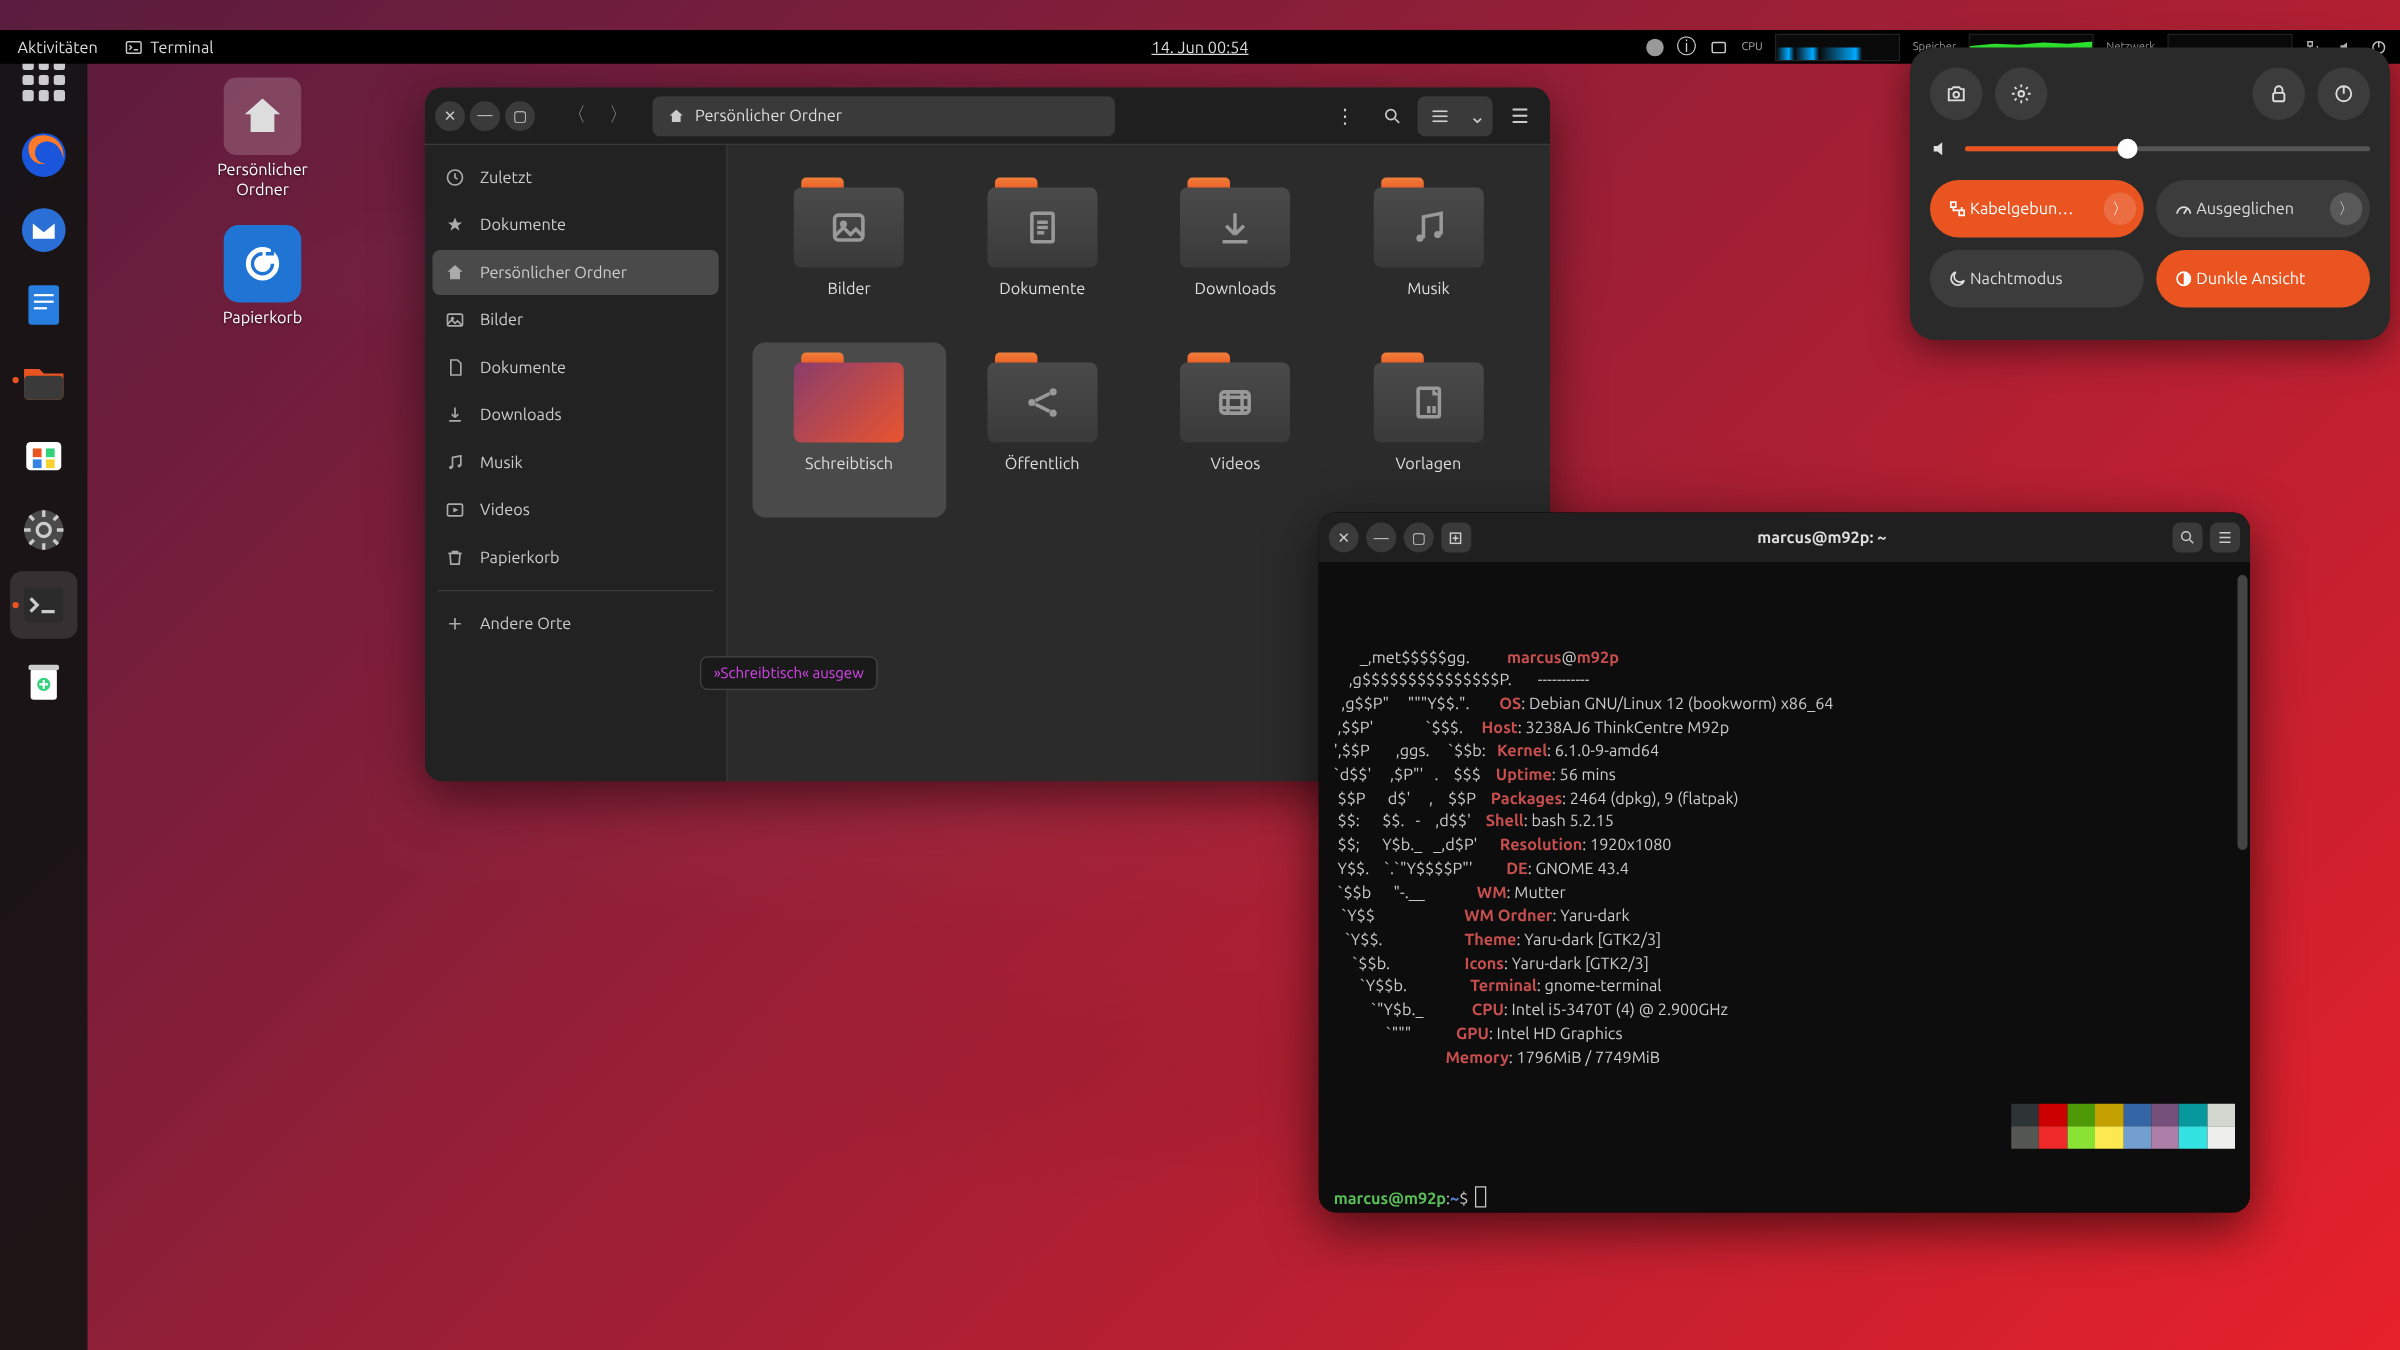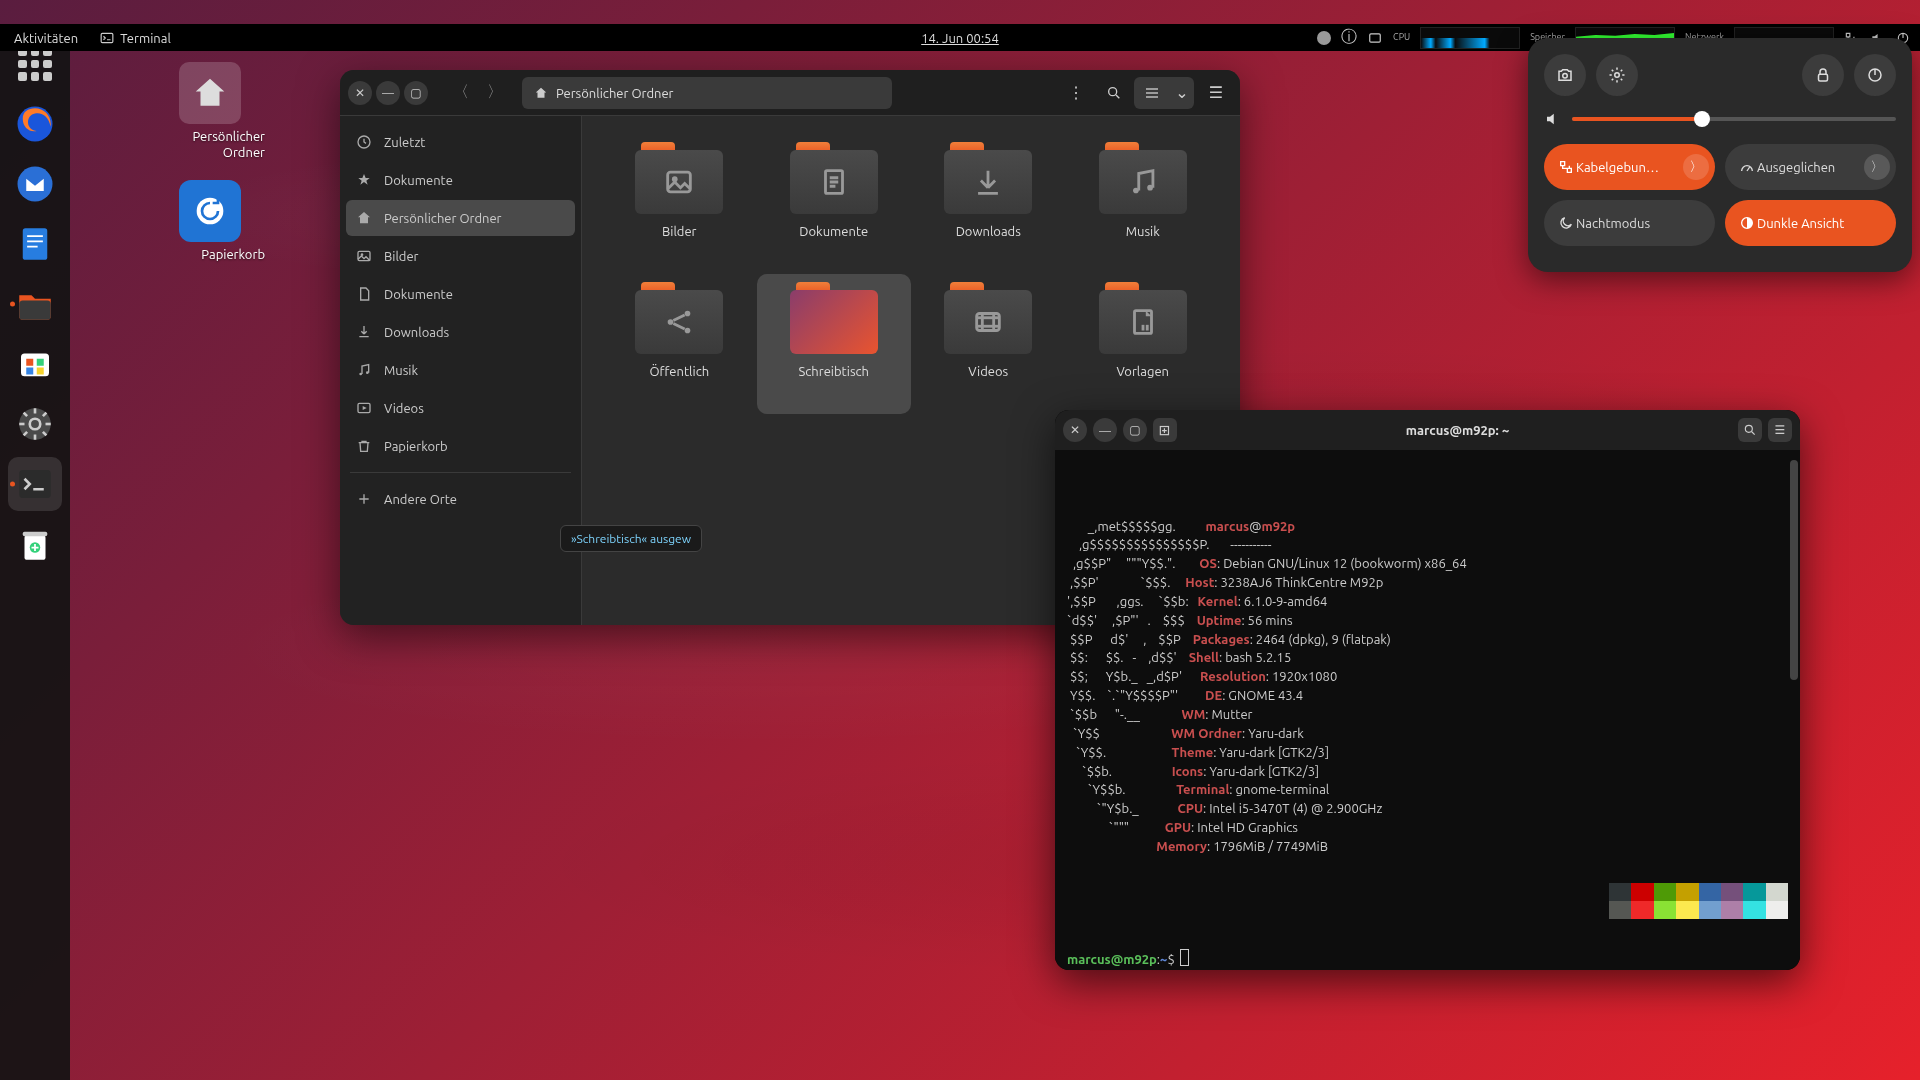--- a/index.html
+++ b/index.html
@@ -30,21 +30,21 @@
 
 #dock { position:absolute; top:27px; left:0; bottom:0; width:70px; background:rgba(20,20,20,0.92); display:flex; flex-direction:column; align-items:center; padding-top:10px; gap:6px; z-index:50; }
 .dock-item { width:54px; height:54px; border-radius:10px; display:flex; align-items:center; justify-content:center; position:relative; }
 .dock-item.active { background:rgba(255,255,255,0.12); }
 .dock-item svg{width:42px;height:42px;}
 .dock-tiny-dot{position:absolute;left:2px;top:50%;width:5px;height:5px;border-radius:50%;background:#e95420;transform:translateY(-50%);}
 .dock-grid{width:34px;height:34px;display:grid;grid-template-columns:repeat(3,1fr);grid-template-rows:repeat(3,1fr);gap:4px;}
 .dock-grid span{background:#ccc;border-radius:2px;}
 
 
-.desktop-icon{position:absolute;width:110px;text-align:right;color:#fff;font-size:13px;text-shadow:0 1px 2px rgba(0,0,0,0.6);}
+.desktop-icon{position:absolute;width:110px;text-align:center;color:#fff;font-size:13px;text-shadow:0 1px 2px rgba(0,0,0,0.6);}
 .desktop-icon .di-box{width:62px;height:62px;margin:0 auto 4px;border-radius:10px;background:rgba(255,255,255,0.18);display:flex;align-items:center;justify-content:center;}
 .desktop-icon .di-label{line-height:1.25;}
 
 
 #files { position:absolute; left:340px; top:70px; width:900px; height:555px; background:#2b2b2b; border-radius:14px; box-shadow:0 12px 40px rgba(0,0,0,0.5); overflow:hidden; display:flex; flex-direction:column; z-index:60; }
 #files-header{height:46px;background:#1f1f1f;display:flex;align-items:center;padding:0 8px;gap:4px;border-bottom:1px solid #3a3a3a;}
 .win-btn{width:24px;height:24px;border-radius:50%;background:#3a3a3a;display:flex;align-items:center;justify-content:center;color:#ccc;font-size:12px;}
 .win-btn.close{background:#3a3a3a;}
 .nav-btn{width:30px;height:30px;border-radius:6px;display:flex;align-items:center;justify-content:center;color:#888;}
 .path-pill{flex:0 0 auto;height:32px;background:#3a3a3a;border-radius:6px;display:flex;align-items:center;padding:0 12px;gap:8px;color:#ddd;font-size:13px;margin-left:8px;min-width:370px;}
@@ -60,21 +60,21 @@
 
 #files-grid{flex:1;padding:18px 20px;display:grid;grid-template-columns:repeat(4,1fr);grid-auto-rows:140px;gap:0;align-content:start;position:relative;}
 .folder{display:flex;flex-direction:column;align-items:center;justify-content:flex-start;padding-top:8px;color:#ddd;font-size:13px;border-radius:10px;}
 .folder.selected{background:#4a4a4a;}
 .folder-icon{width:88px;height:72px;position:relative;margin-bottom:10px;}
 .folder-icon .tab{position:absolute;top:0;left:6px;width:34px;height:12px;background:linear-gradient(#f07f3a,#e95420);border-radius:4px 4px 0 0;}
 .folder-icon .body{position:absolute;top:8px;left:0;right:0;bottom:0;background:linear-gradient(#4a4a4a,#3a3a3a);border-radius:6px;display:flex;align-items:center;justify-content:center;}
 .folder-icon .body svg{width:34px;height:34px;fill:#999;}
 .folder.selected .folder-icon .body{background:linear-gradient(135deg,#8a3d6b,#e9542f);}
 
-#files-tooltip{position:absolute;left:560px;top:525px;background:#1a1a1a;border:1px solid #444;border-radius:6px;padding:6px 10px;color:#7dd3fc;font-size:12px;z-index:65;}
+#files-tooltip{position:absolute;left:560px;top:525px;background:#1a1a1a;border:1px solid #444;border-radius:6px;padding:6px 10px;color:#d946ef;font-size:12px;z-index:65;}
 
 
 #terminal{position:absolute;left:1055px;top:410px;width:745px;height:560px;background:#000;border-radius:14px;box-shadow:0 12px 40px rgba(0,0,0,0.6);overflow:hidden;display:flex;flex-direction:column;z-index:70;}
 #term-header{height:40px;background:#1f1f1f;display:flex;align-items:center;padding:0 8px;gap:6px;}
 #term-header .title{flex:1;text-align:center;color:#ddd;font-size:13px;font-weight:600;}
 #term-header .win-btn{background:#3a3a3a;}
 #term-body{flex:1;background:#0d0d0d;padding:10px 12px;font-family:"DejaVu Sans Mono","Consolas",monospace;font-size:13px;line-height:1.45;color:#ccc;white-space:pre;overflow:hidden;position:relative;}
 #term-body .scrollbar{position:absolute;right:2px;top:10px;width:8px;height:220px;background:#444;border-radius:4px;}
 .nf-key{color:#c94f4f;font-weight:bold;}
 .nf-user{color:#c94f4f;font-weight:bold;}
@@ -407,42 +407,42 @@
             <div class="body">
               <svg viewBox="0 0 24 24">
                 <path d="M9 18V6l10-2v12" fill="none" stroke="#999" stroke-width="2"></path>
                 <circle cx="7" cy="18" r="2" fill="#999"></circle>
                 <circle cx="17" cy="16" r="2" fill="#999"></circle>
               </svg>
             </div>
           </div>
           <span>Musik</span>
         </div>
+        <div class="folder selected">
+          <div class="folder-icon">
+            <div class="tab"></div>
+            <div class="body">
+              <svg viewBox="0 0 24 24"></svg>
+            </div>
+          </div>
+          <span>Schreibtisch</span>
+        </div>
         <div class="folder">
           <div class="folder-icon">
             <div class="tab"></div>
             <div class="body">
               <svg viewBox="0 0 24 24">
                 <circle cx="6" cy="12" r="2" fill="#999"></circle>
                 <circle cx="18" cy="6" r="2" fill="#999"></circle>
                 <circle cx="18" cy="18" r="2" fill="#999"></circle>
                 <path d="M8 11l8-4M8 13l8 4" stroke="#999" stroke-width="2"></path>
               </svg>
             </div>
           </div>
           <span>Öffentlich</span>
-        </div>
-        <div class="folder selected">
-          <div class="folder-icon">
-            <div class="tab"></div>
-            <div class="body">
-              <svg viewBox="0 0 24 24"></svg>
-            </div>
-          </div>
-          <span>Schreibtisch</span>
         </div>
         <div class="folder">
           <div class="folder-icon">
             <div class="tab"></div>
             <div class="body">
               <svg viewBox="0 0 24 24">
                 <rect x="4" y="6" width="16" height="12" rx="2" fill="none" stroke="#999" stroke-width="2"></rect>
                 <line x1="4" y1="9" x2="20" y2="9" stroke="#999" stroke-width="2"></line>
                 <line x1="4" y1="15" x2="20" y2="15" stroke="#999" stroke-width="2"></line>
                 <line x1="8" y1="6" x2="8" y2="18" stroke="#999" stroke-width="2"></line>

